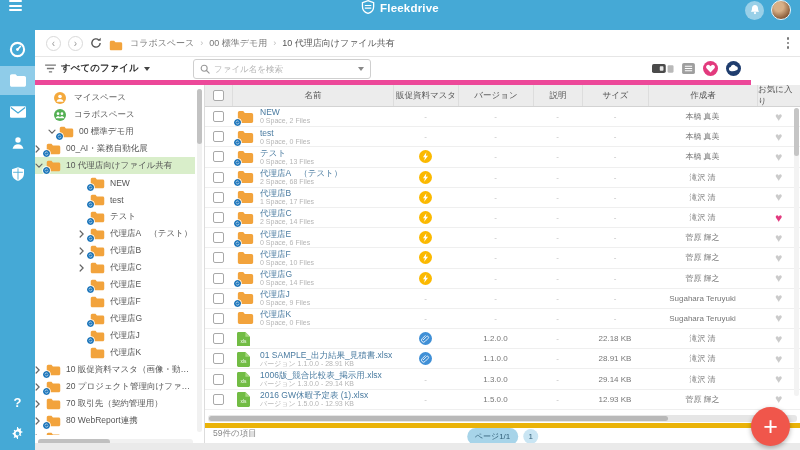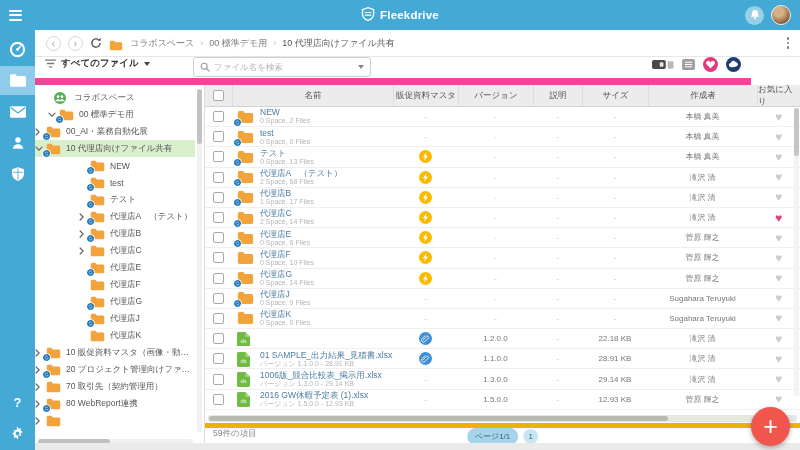--- a/index.html
+++ b/index.html
@@ -1,19 +1,19 @@
 <!DOCTYPE html>
 <html><head>
 <meta charset="utf-8">
 <style>
   *{margin:0;padding:0;box-sizing:border-box}
   html,body{width:800px;height:450px}
   body{position:relative;font-family:"Liberation Sans","DejaVu Sans",sans-serif;background:#fff;overflow:hidden}
   
-  .topbar{position:absolute;left:0;top:0;width:800px;height:30px;background:#45A9D6;z-index:6;display:flex;align-items:center}
+  .topbar{position:absolute;left:0;top:0;width:800px;height:30px;background:#45A9D6;z-index:6;display:flex;align-items:flex-start}
   .burger{margin-left:9px;display:flex;flex-direction:column;gap:2.5px;cursor:pointer}
   .burger i{display:block;width:13px;height:2px;background:#fff;border-radius:1px}
   .logo{position:absolute;left:50%;transform:translateX(-50%);display:flex;align-items:center;gap:5px;color:#fff;font-size:11.5px;font-weight:bold;letter-spacing:.2px}
   .top-right{position:absolute;right:9px;display:flex;gap:7px;align-items:center}
   .bellwrap{width:19px;height:19px;border-radius:50%;background:rgba(255,255,255,.45);display:flex;align-items:center;justify-content:center}
   .avatar{width:20px;height:20px;border-radius:50%;background:radial-gradient(circle at 38% 32%,#d8b087 0 30%,#8a5d3b 70%,#4c3categorical22);background:radial-gradient(circle at 38% 32%,#d8b087 0 28%,#8a5d3b 72%,#4c3422);border:1px solid #e8f4fa}
   
   .rail{position:absolute;left:0;top:30px;width:35px;height:420px;background:#45A9D6;z-index:5;display:flex;flex-direction:column;align-items:center;padding-top:5px}
   .rail-item{width:35px;height:29px;display:flex;align-items:center;justify-content:center;margin-bottom:2px}
   .rail-item.active{background:#8FCCE9}
@@ -22,21 +22,21 @@
   
   .brbar{position:absolute;left:35px;top:30px;width:765px;height:27px;background:#fff;border-bottom:1px solid #E6E6E6;display:flex;align-items:center;padding-left:11px;gap:7px;z-index:2}
   .navcirc{width:15px;height:15px;border:1px solid #D9D9D9;border-radius:50%;color:#9a9a9a;font-size:10px;line-height:13px;text-align:center;flex:0 0 15px}
   .bc-item{font-size:9px;color:#777;white-space:nowrap}
   .bc-item:last-child{color:#555}
   .bc-sep{font-size:9px;color:#bbb}
   .bcfolder{width:14px;height:12px;flex:0 0 14px}
   .dotsv{margin-left:auto;margin-right:11px;display:flex;flex-direction:column;gap:2px}
   .dotsv i{width:2.5px;height:2.5px;border-radius:50%;background:#777}
   
-  .fbar{position:absolute;left:35px;top:57px;width:716px;height:28px;background:#fff;border-bottom:7px solid #ec4899;display:flex;align-items:flex-start;z-index:2}
+  .fbar{position:absolute;left:35px;top:57px;width:716px;height:28px;background:#fff;border-bottom:5px solid #ec4899;display:flex;align-items:center;z-index:2}
   .filter-group{display:flex;align-items:center;gap:5px;margin-left:10px}
   .filter-label{font-size:9.5px;color:#333;font-weight:bold}
   .caret{width:0;height:0;border-left:3.5px solid transparent;border-right:3.5px solid transparent;border-top:4.5px solid #444}
   .searchbox{position:absolute;left:158px;width:178px;height:20px;border:1px solid #CFCFCF;border-radius:3px;display:flex;align-items:center;padding:0 6px;gap:4px;background:#fff}
   .searchbox input{border:none;outline:none;flex:1;font-size:8.5px;color:#555;min-width:0;font-family:inherit;background:transparent}
   .searchbox input::placeholder{color:#B5B5B5}
   .fbar-right{margin-left:auto;margin-right:10px;display:flex;align-items:center;gap:8px}
   .fbtn{display:flex;align-items:center}
   
   .main{position:absolute;left:35px;top:85px;width:765px;height:365px;display:flex;background:#fff}
@@ -237,20 +237,31 @@
   </div>
 </div>
 
 <div class="main">
   <div class="tree">
     <div class="tree-scroll" id="tree-list">
         <div class="titem d0">
           <span class="chev"></span>
           <span class="ticon">
             <svg viewBox="0 0 14 14" width="12" height="12">
+              <circle cx="7" cy="7" r="7" fill="#F4A93C"></circle>
+              <circle cx="7" cy="5.3" r="2.1" fill="#fff"></circle>
+              <path d="M2.9 11.3c.6-2.1 2.3-3 4.1-3s3.5.9 4.1 3z" fill="#fff"></path>
+            </svg>
+          </span>
+          <span class="tlabel">マイスペース</span>
+        </div>
+        <div class="titem d0">
+          <span class="chev"></span>
+          <span class="ticon">
+            <svg viewBox="0 0 14 14" width="12" height="12">
               <circle cx="7" cy="7" r="7" fill="#54B054"></circle>
               <circle cx="4.7" cy="5.5" r="1.6" fill="#fff"></circle>
               <circle cx="9.3" cy="5.5" r="1.6" fill="#fff"></circle>
               <path d="M2 10.7c.4-1.6 1.5-2.3 2.7-2.3 1.1 0 2 .5 2.3 1.3.3-.8 1.2-1.3 2.3-1.3 1.2 0 2.3.7 2.7 2.3z" fill="#fff"></path>
             </svg>
           </span>
           <span class="tlabel">コラボスペース</span>
         </div>
         <div class="titem d1">
           <span class="chev">

